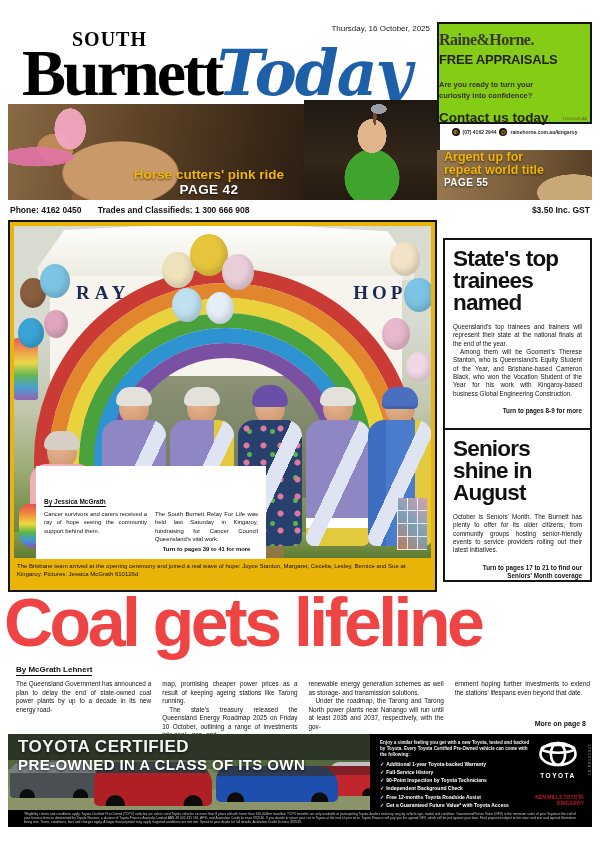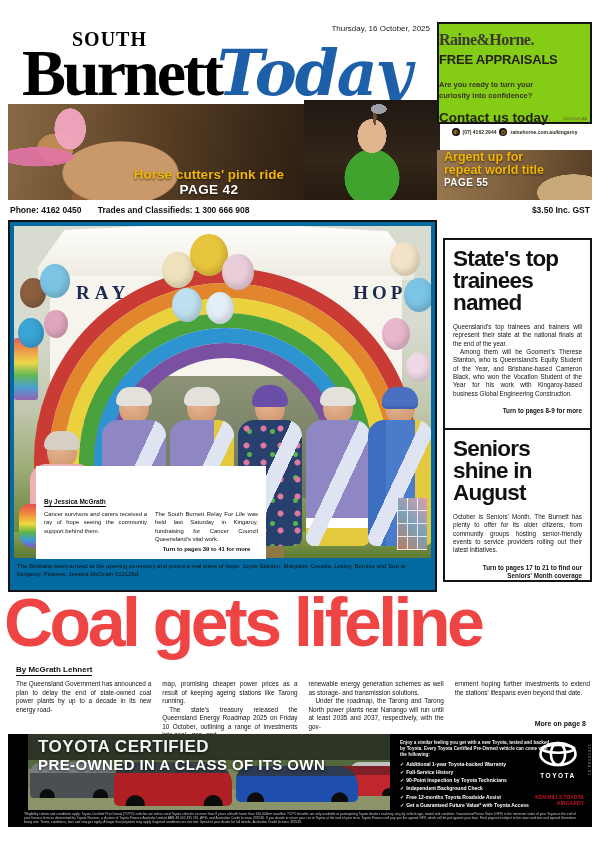--- a/index.html
+++ b/index.html
@@ -62,21 +62,21 @@
       border-radius:50%;background:#191710;color:#f2a71b;font-size:5px;}
   .rh-code{position:absolute;right:3px;bottom:1px;font-size:4px;color:#6a5a28;}
 
   
   .contact{position:absolute;left:10px;right:10px;top:205px;display:flex;
       justify-content:space-between;font-size:8.5px;font-weight:700;color:#111;}
   .contact .seg{margin-right:14px;}
 
   
   .photo-box{position:absolute;left:8px;top:220px;width:429px;height:372px;
-      border:2px solid #141414;box-sizing:border-box;background:#0369a1;}
+      border:2px solid #141414;box-sizing:border-box;background:#eab308;}
   .photo{position:absolute;left:4px;top:4px;width:417px;height:332px;overflow:hidden;
       background:linear-gradient(180deg,#d7dbd0 0 30%,#c2c7ae 55%,#9fae7a 72%,#7d9453 84%,#5d7a36);}
   .tent-canopy{position:absolute;left:24px;top:-4px;width:376px;height:58px;
       background:linear-gradient(#ffffff,#ecead e0);background:linear-gradient(#ffffff,#eceade);
       clip-path:polygon(0 78%,7% 14%,50% 0,93% 16%,100% 80%,100% 100%,0 100%);}
   .tent-banner{position:absolute;left:36px;top:50px;width:352px;height:180px;background:#f6f4ec;}
   .tent-interior{position:absolute;left:70px;top:150px;width:290px;height:122px;
       background:linear-gradient(#8c9377,#6d7658);}
   .rainbow{position:absolute;left:12px;top:44px;width:400px;height:212px;overflow:hidden;}
   .ring{position:absolute;left:50%;transform:translateX(-50%);border-radius:50%;
@@ -153,21 +153,21 @@
   .lead-by{position:absolute;left:16px;top:665px;font-size:8px;font-weight:700;
       border-bottom:1.5px solid #000;padding-bottom:1px;}
   .lead-cols{position:absolute;left:16px;right:10px;top:680px;display:flex;gap:11px;}
   .lcol{flex:1;font-size:6.4px;line-height:1.33;text-align:justify;}
   .lcol p{margin:0;} .lcol p.ind{text-indent:7px;}
   .lead-more{position:absolute;right:14px;top:720px;font-size:7px;font-weight:700;}
 
   
   .tad{position:absolute;left:8px;top:734px;width:584px;height:76px;background:#000;display:flex;}
   .tad-photo{position:relative;width:362px;height:100%;overflow:hidden;
-      background:linear-gradient(180deg,#2c3526 0 34%,#55673f 34% 46%,#79875b 46% 72%,#8a9468 72%);margin-left:20px;}
+      background:linear-gradient(180deg,#2c3526 0 34%,#55673f 34% 46%,#79875b 46% 72%,#8a9468 72%);}
   .car{position:absolute;}
   .car1{left:2px;bottom:12px;width:86px;height:36px;border-radius:12px 16px 4px 4px;
       background:radial-gradient(circle at 20% 96%,#0c0c0c 7px,transparent 8px),
                  radial-gradient(circle at 82% 96%,#0c0c0c 7px,transparent 8px),
                  linear-gradient(180deg,#787d81 0 30%,#4a4f53 30%);}
   .car2{left:86px;bottom:4px;width:118px;height:44px;border-radius:18px 22px 5px 5px;
       background:radial-gradient(circle at 18% 97%,#0c0c0c 9px,transparent 10px),
                  radial-gradient(circle at 84% 97%,#0c0c0c 9px,transparent 10px),
                  linear-gradient(180deg,#3a3f45 0 26%,#b01f24 26%);}
   .car3{left:208px;bottom:8px;width:122px;height:36px;border-radius:14px 20px 5px 5px;

